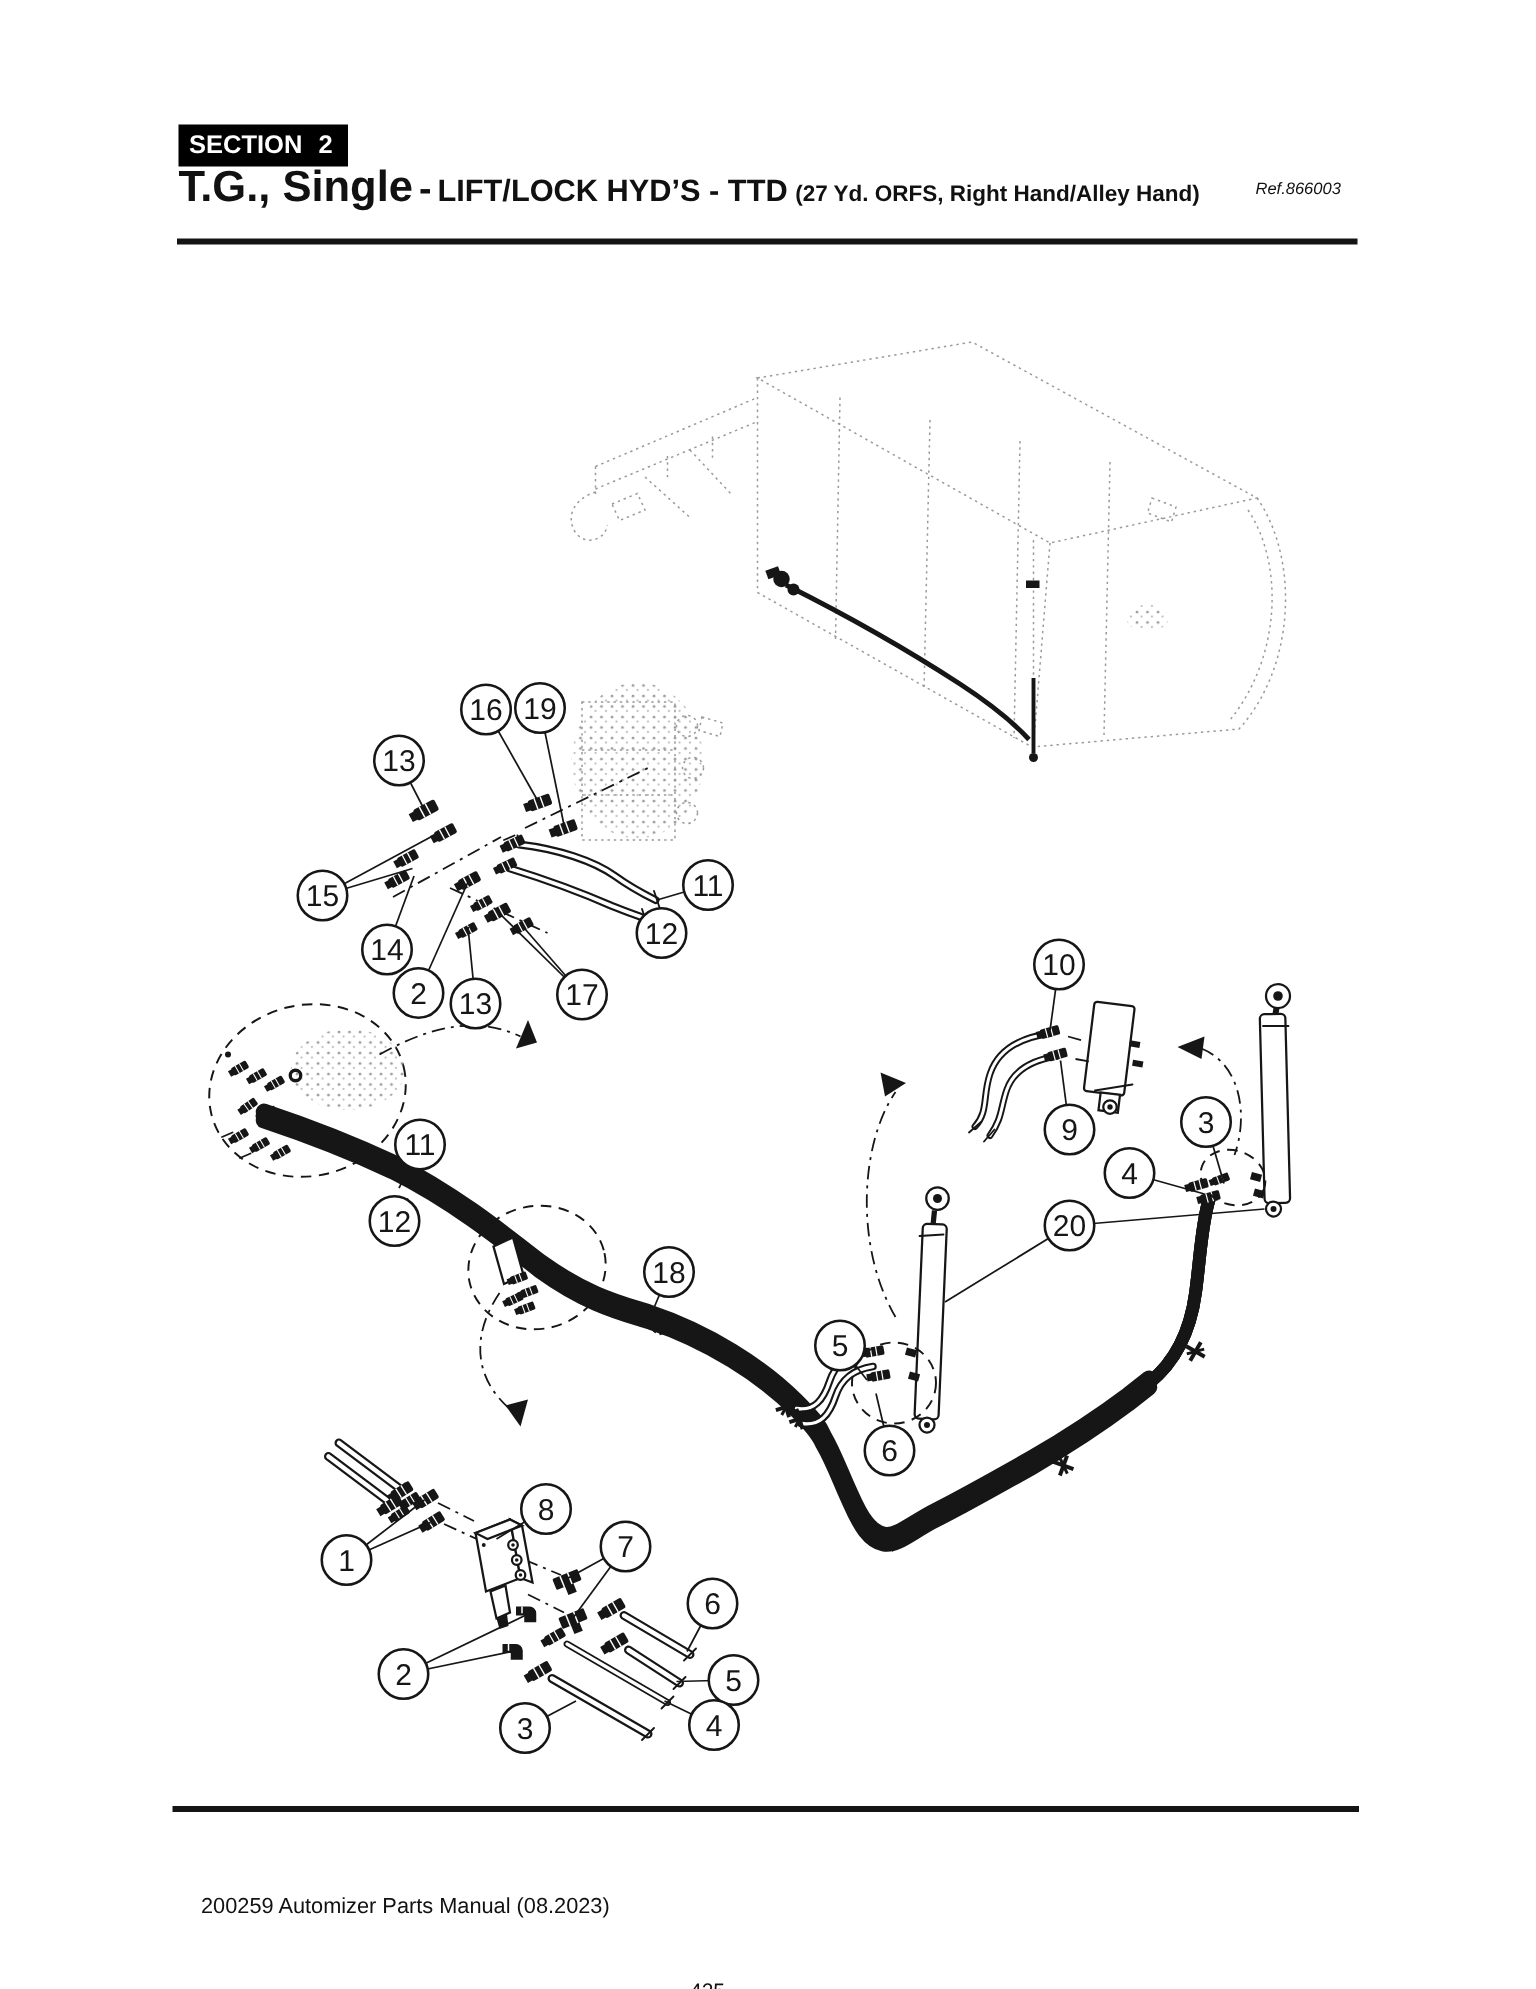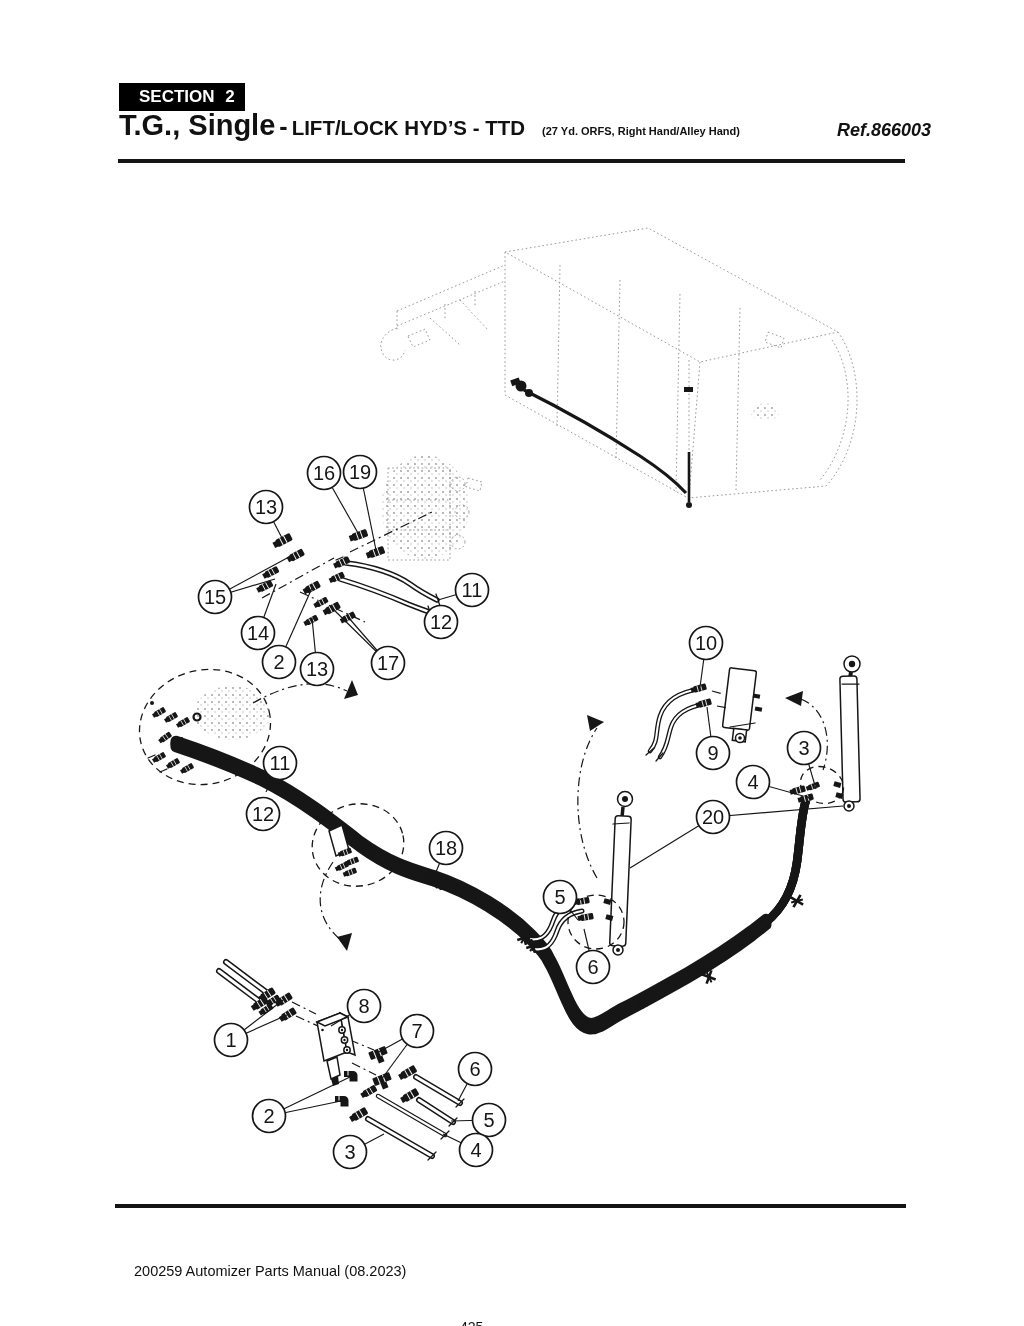--- a/index.html
+++ b/index.html
@@ -1,25 +1,25 @@
 <!DOCTYPE html>
 <html><head>
 <meta charset="utf-8">
 <style>
   html,body{margin:0;padding:0;background:#e8e8e8;}
   .page{position:relative;width:1024px;height:1326px;background:#fff;overflow:hidden;
         font-family:"Liberation Sans",sans-serif;color:#111;}
   .badge{position:absolute;left:119px;top:83px;background:#000;color:#fff;
-         font-weight:bold;font-size:17px;line-height:1;padding:5px 10px 6px 20px;word-spacing:6px;}
+         font-weight:bold;font-size:17px;line-height:1;padding:5px 10px 6px 7px;word-spacing:6px;}
   .titleRow{position:absolute;left:119px;top:109px;white-space:nowrap;font-weight:bold;line-height:1.15;}
   .tMain{font-size:29px;margin-top:40px;}
   .tSep{font-size:25px;padding:0 4px;}
   .tSub{font-size:20.5px;text-align:center;}
-  .tDetail{font-size:11px;padding-left:5px;margin-left:12px;}
-  .refNum{position:absolute;left:837px;top:120px;font-size:18px;font-style:italic;font-weight:bold;}
+  .tDetail{font-size:15px;padding-left:5px;}
+  .refNum{position:absolute;left:837px;top:120px;font-size:11px;font-style:italic;}
   .ruleTop{position:absolute;left:118px;top:159px;width:787px;height:3.5px;background:#141414;}
   .ruleBot{position:absolute;left:115px;top:1204px;width:791px;height:4px;background:#141414;}
   .footLeft{position:absolute;left:134px;top:1263px;font-size:14.5px;}
   .footPage{position:absolute;left:460px;top:1319px;width:100px;text-align:left;font-size:14px;}
   svg.diagram{position:absolute;left:0;top:0;}
   .hoseO{stroke:#161616;fill:none;stroke-linecap:round;stroke-linejoin:round;}
   .hoseW{stroke:#fff;fill:none;stroke-linecap:round;stroke-linejoin:round;}
   .thinC{stroke:#161616;fill:none;stroke-width:1.25;stroke-linecap:round;}
   .dash1{stroke:#161616;fill:none;stroke-width:1.2;stroke-dasharray:9 4 2 4;}
   .dashE{stroke:#161616;fill:none;stroke-width:1.3;stroke-dasharray:7 5;}

